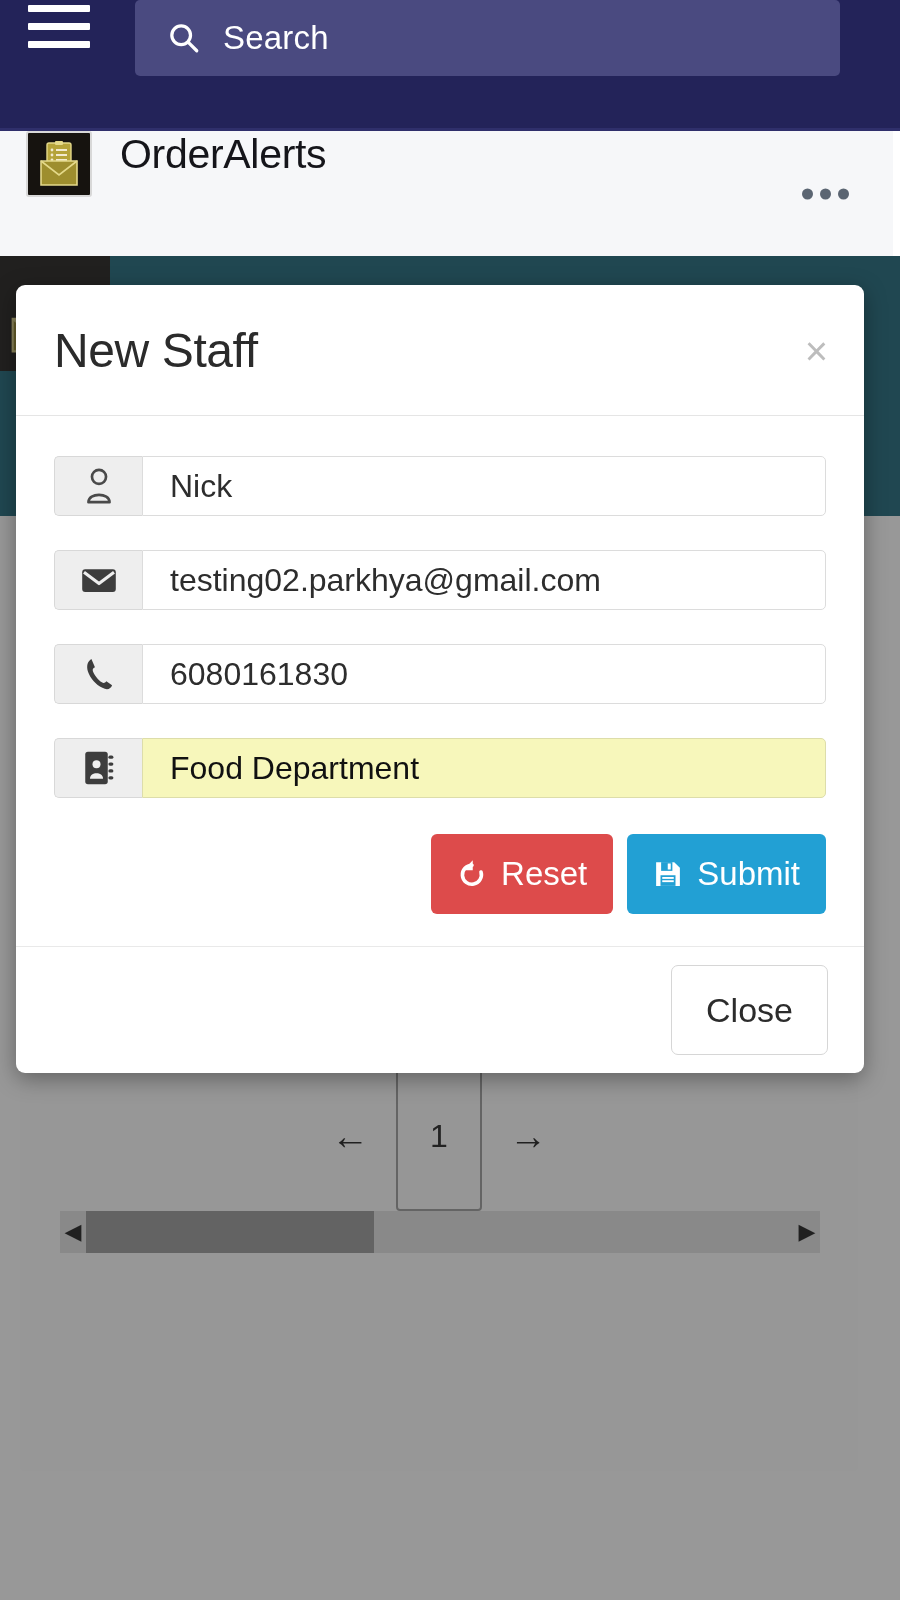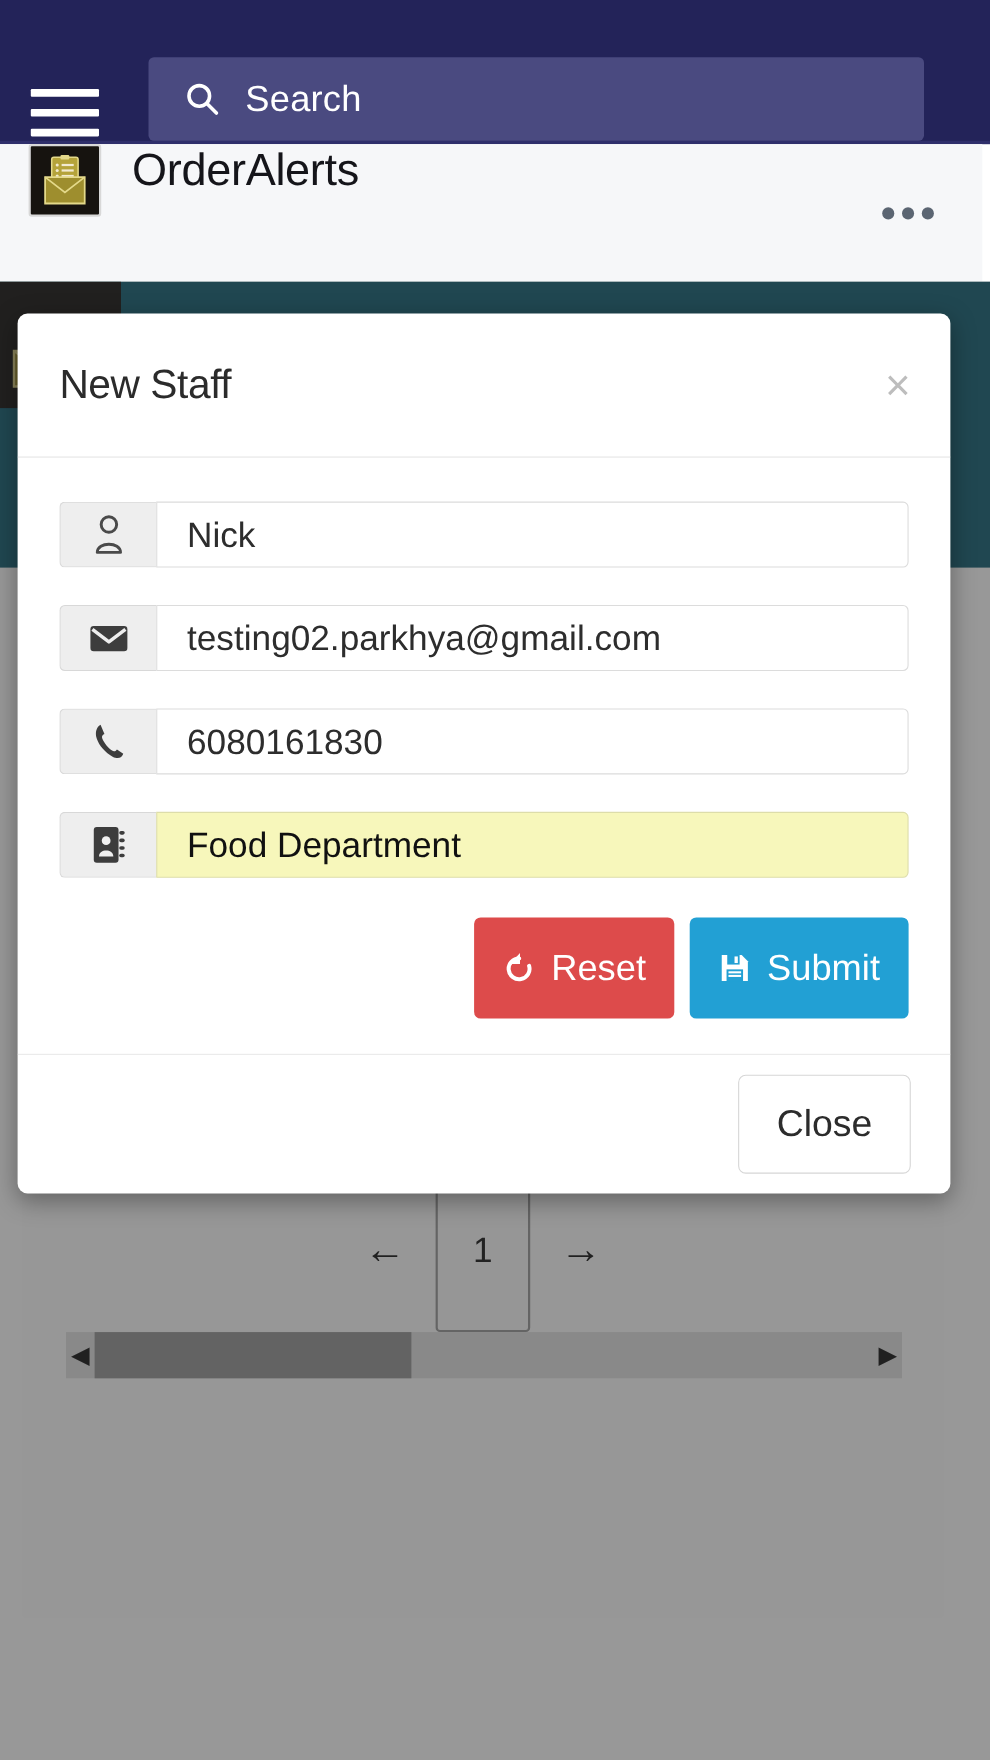--- a/index.html
+++ b/index.html
@@ -18,21 +18,21 @@
 
   
   .topbar {
     position: absolute;
     top: 0; left: 0;
     width: 900px;
     height: 131px;
     background: #232359;
     box-sizing: border-box;
     display: flex;
-    align-items: flex-end;
+    align-items: flex-start;
     border-bottom: 3px solid #2f2f6b;
   }
   .hamburger {
     width: 62px;
     height: 52px;
     margin-left: 28px;
     display: flex;
     flex-direction: column;
     justify-content: center;
     gap: 11px;
@@ -242,21 +242,21 @@
   .modal-header {
     height: 131px;
     border-bottom: 1px solid #e5e5e5;
     display: flex;
     align-items: center;
     box-sizing: border-box;
     position: relative;
   }
   .modal-title {
     margin-left: 38px;
-    font-size: 37px;
+    font-size: 48px;
     color: #2b2b2b;
     letter-spacing: -0.4px;
   }
   .modal-close {
     position: absolute;
     right: 36px;
     top: 46px;
     font-size: 40px;
     color: #bdbdbd;
     line-height: 1;
@@ -316,21 +316,21 @@
     margin-top: 36px;
     margin-bottom: 10px;
   }
   .btn {
     border: none;
     border-radius: 6px;
     font-size: 33px;
     color: #ffffff;
     font-family: "Liberation Sans", sans-serif;
     padding: 0 26px;
-    height: 92px;
+    height: 80px;
     display: flex;
     align-items: center;
     gap: 14px;
     cursor: pointer;
   }
   .btn-reset { background: #dd4b4b; }
   .btn-submit { background: #22a0d4; }
   .btn svg { display: block; }
 
   .modal-footer {

